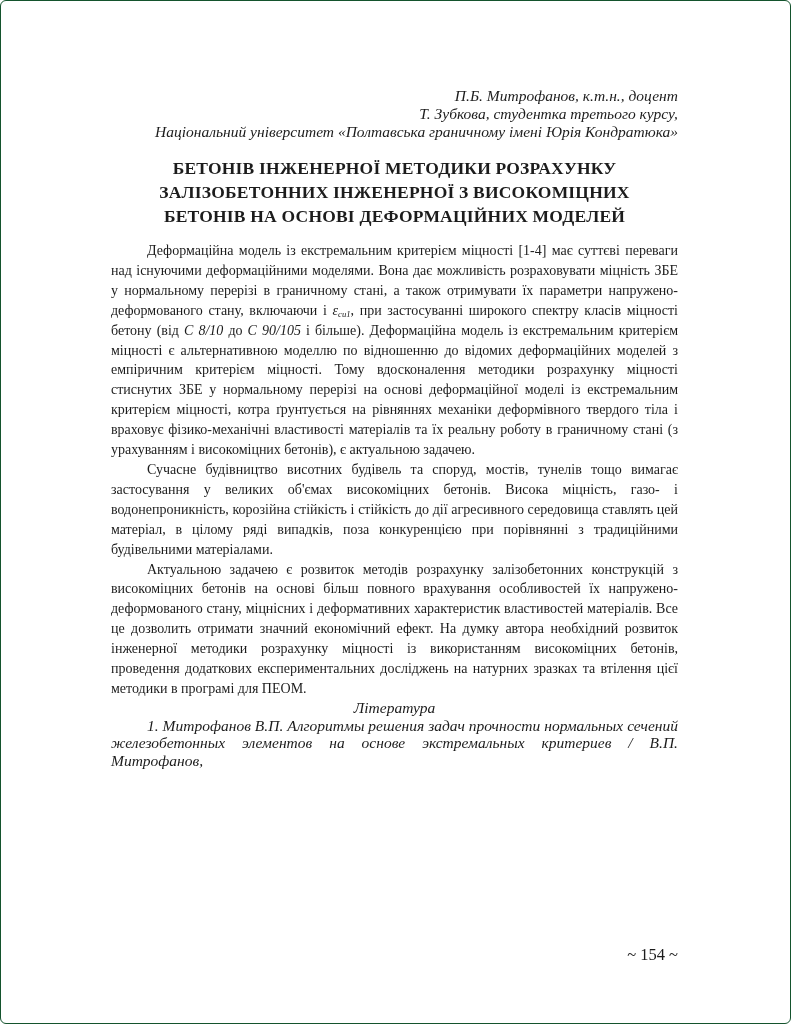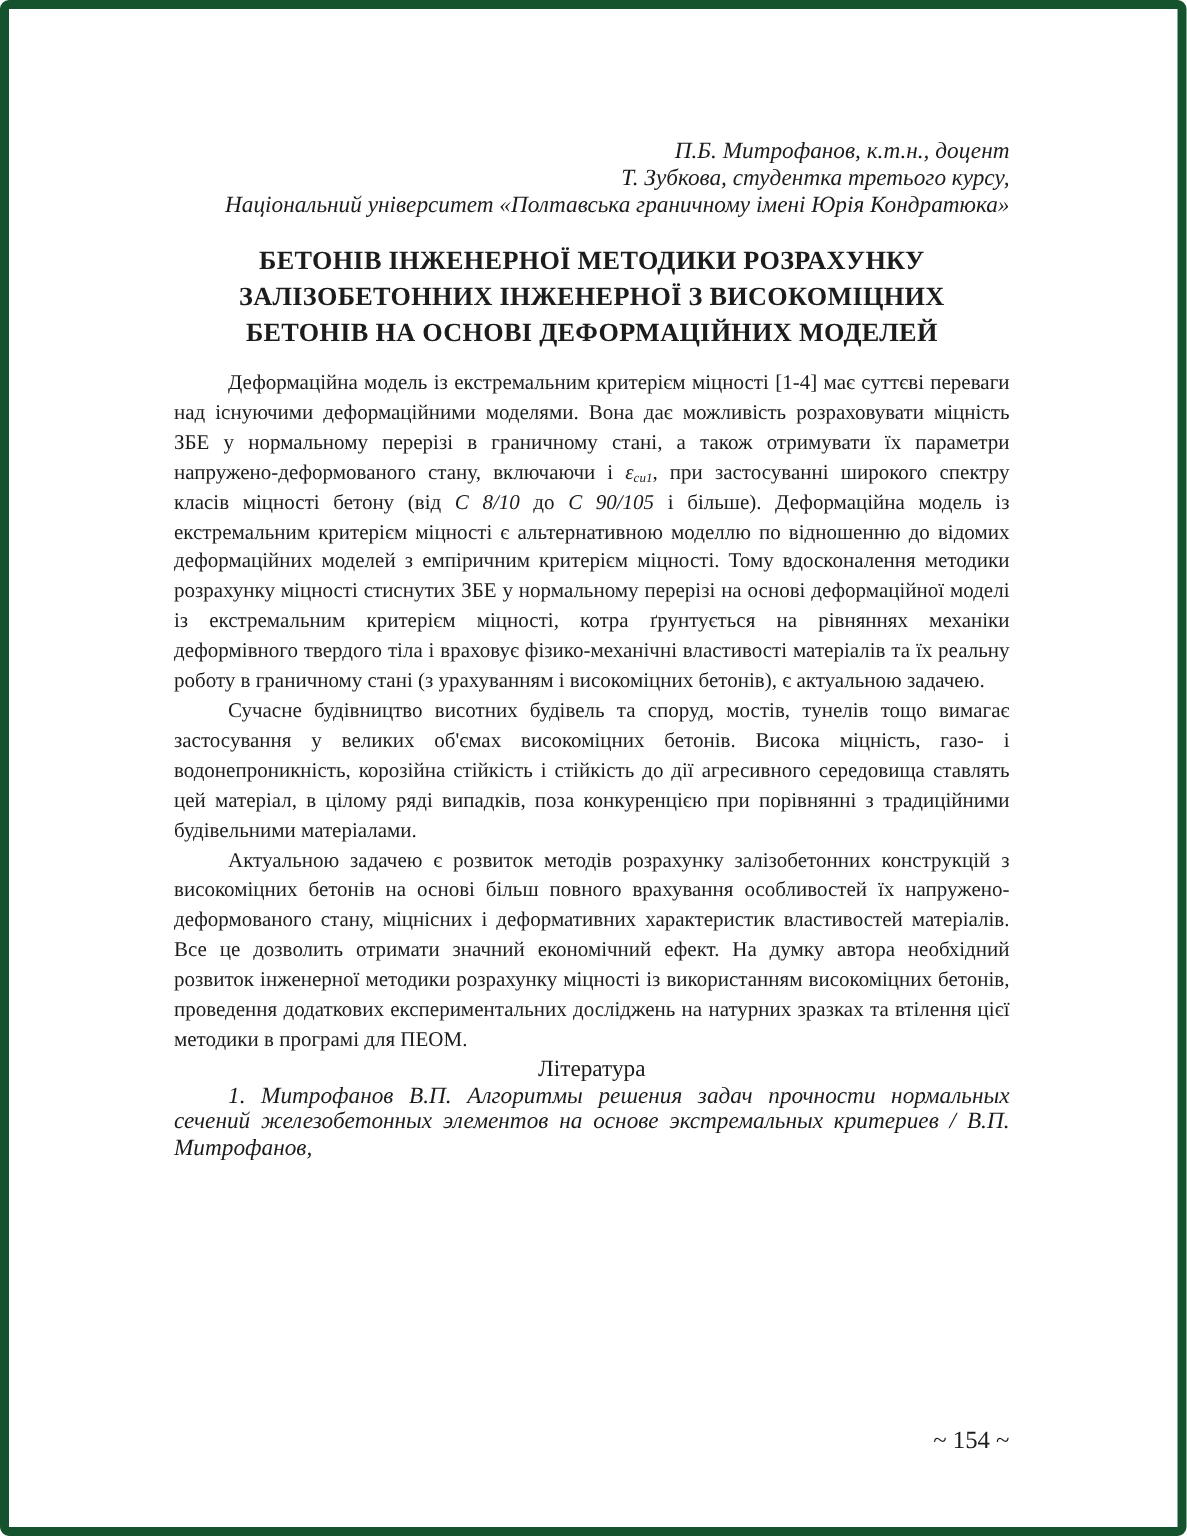--- a/index.html
+++ b/index.html
@@ -9,21 +9,21 @@
     height: 1024px;
     font-family: "Liberation Serif", "DejaVu Serif", serif;
     color: #1c1c1c;
     overflow: hidden;
   }
   .page {
     position: relative;
     width: 791px;
     height: 1024px;
     background: #ffffff;
-    border: 6px solid #14532d;
+    border: 1px solid #14532d;
     border-radius: 6px;
   }
   .content {
     position: absolute;
     left: 110px;
     right: 112px;
     top: 86px;
   }
   .authors {
     text-align: right;
@@ -49,20 +49,21 @@
   .it { font-style: italic; }
   .math { white-space: nowrap; }
   .math sub {
     font-style: italic;
     font-size: 0.62em;
     vertical-align: -0.25em;
     line-height: 0;
   }
   .lit-heading {
     text-align: center;
+    font-style: italic;
     font-size: 15.5px;
     line-height: 18px;
   }
   .lit-ref {
     font-style: italic;
     font-size: 15.5px;
     line-height: 17.5px;
     text-align: justify;
     text-indent: 36px;
   }

